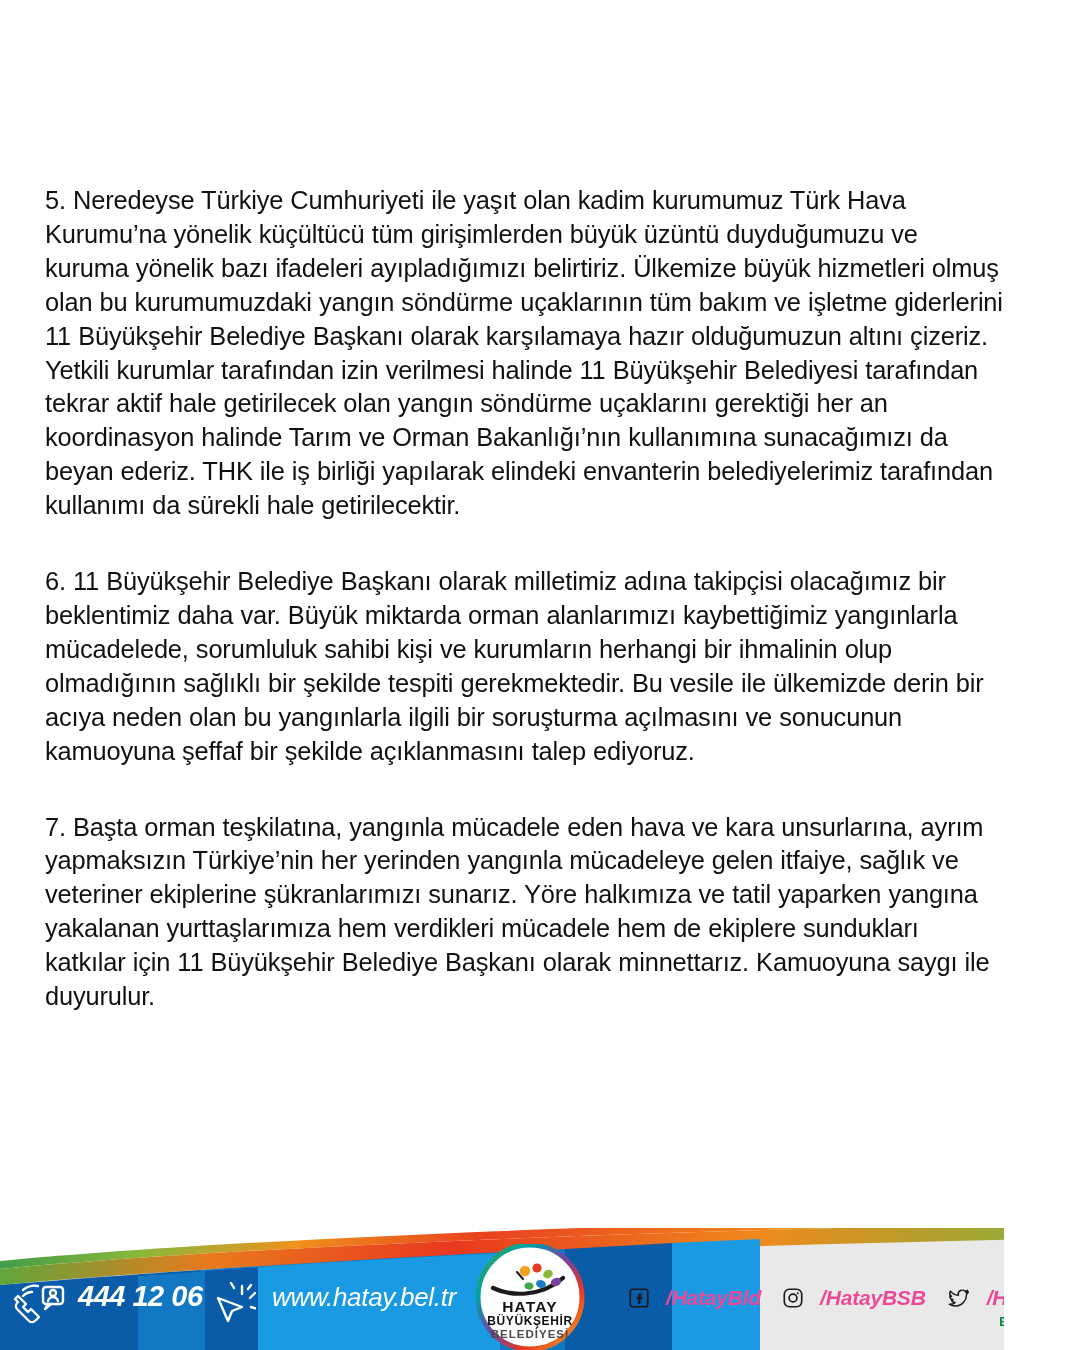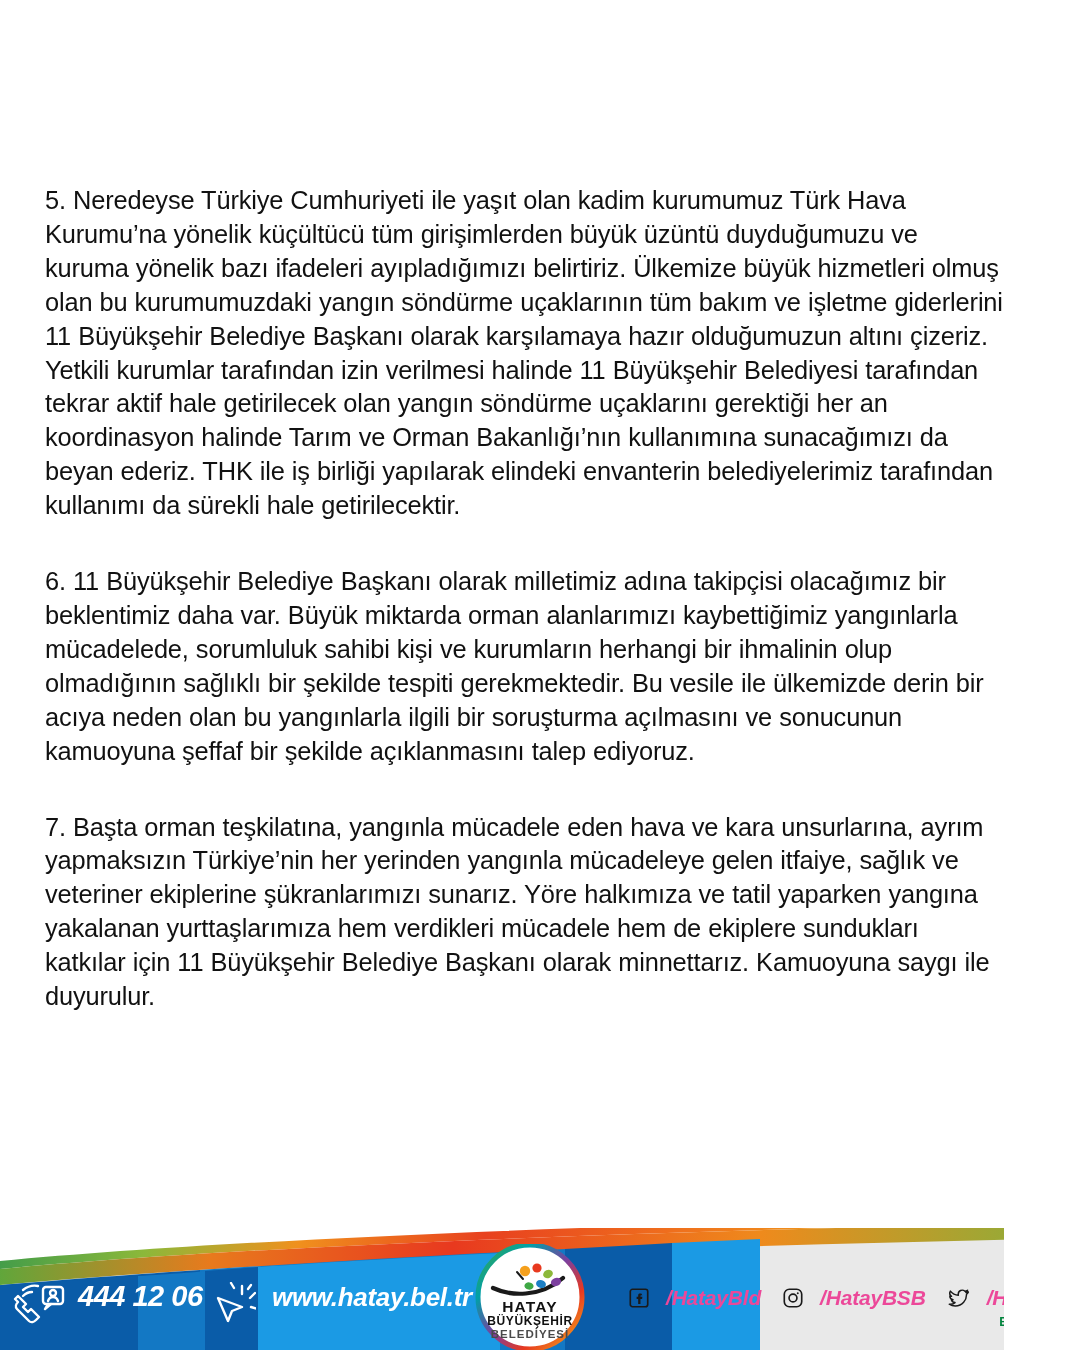--- a/index.html
+++ b/index.html
@@ -77,21 +77,21 @@
     font-weight: bold;
     font-style: italic;
     letter-spacing: -0.5px;
     font-family: "Liberation Sans", "DejaVu Sans", sans-serif;
   }
   .cursor-icon-wrap { left: 212px; top: 54px; }
   .website {
     left: 272px; top: 54px;
     color: #ffffff;
     font-size: 26px;
-    font-weight: bold;
+    font-weight: normal;
     font-style: italic;
     letter-spacing: -0.3px;
   }
 
   .social {
     left: 628px; top: 58px;
     color: #ec4899;
     font-size: 21px;
     font-weight: bold;
     font-style: italic;

